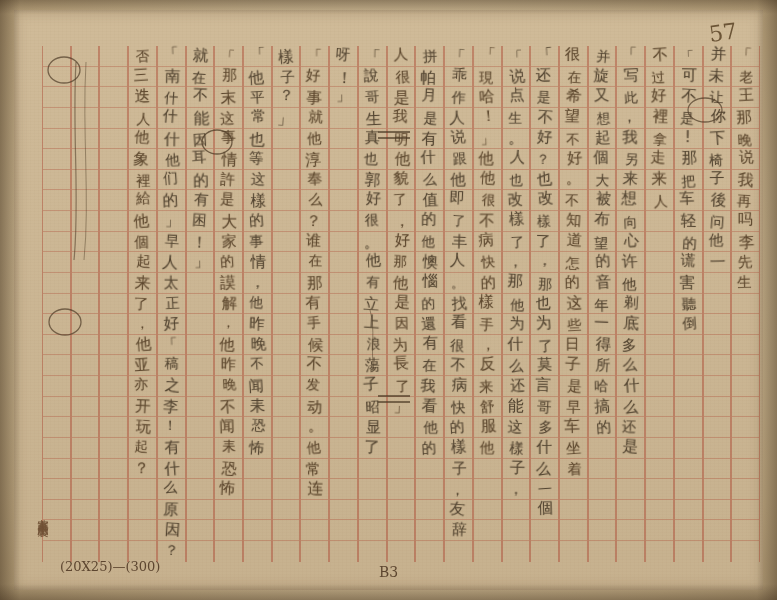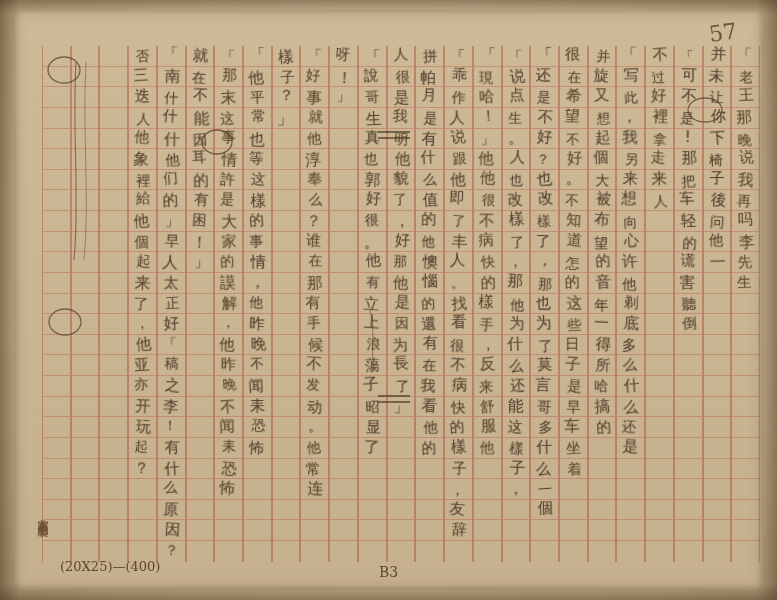--- a/index.html
+++ b/index.html
@@ -1611,21 +1611,21 @@
       <ellipse cx="691" cy="100" rx="17" ry="12" stroke="#4d3b26" stroke-width="1.3" fill="none" opacity="0.7"></ellipse>
       <ellipse cx="51" cy="312" rx="16" ry="13" stroke="#4d3b26" stroke-width="1.3" fill="none" opacity="0.7"></ellipse>
 
       <path d="M62 52 C 58 120, 66 190, 60 250" stroke="#4d3b26" stroke-width="1.2" fill="none" opacity="0.55"></path>
       <path d="M72 52 C 68 120, 76 190, 70 250" stroke="#4d3b26" stroke-width="1.0" fill="none" opacity="0.45"></path>
 
       <path d="M356 300 C 362 320, 356 340, 360 360" stroke="#4d3b26" stroke-width="1.0" fill="none" opacity="0.5"></path>
     </svg>
 
     <div class="stamp-vert">北京市軍永息圈製</div>
-    <div class="footer-note">(20X25)—(400)</div>
+    <div class="footer-note">(20X25)—(300)</div>
     <div class="bottom-mark">B3</div>
   </div>
 
   <div class="edge-shadow-l"></div>
   <div class="edge-shadow-r"></div>
   <div class="edge-shadow-t"></div>
   <div class="edge-shadow-b"></div>
 </div>
 
 </body></html>

